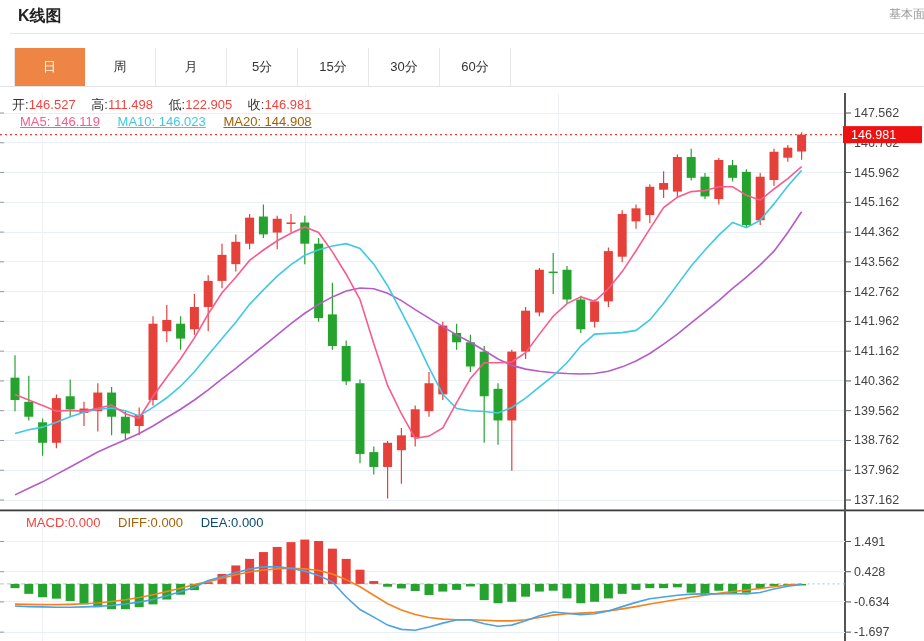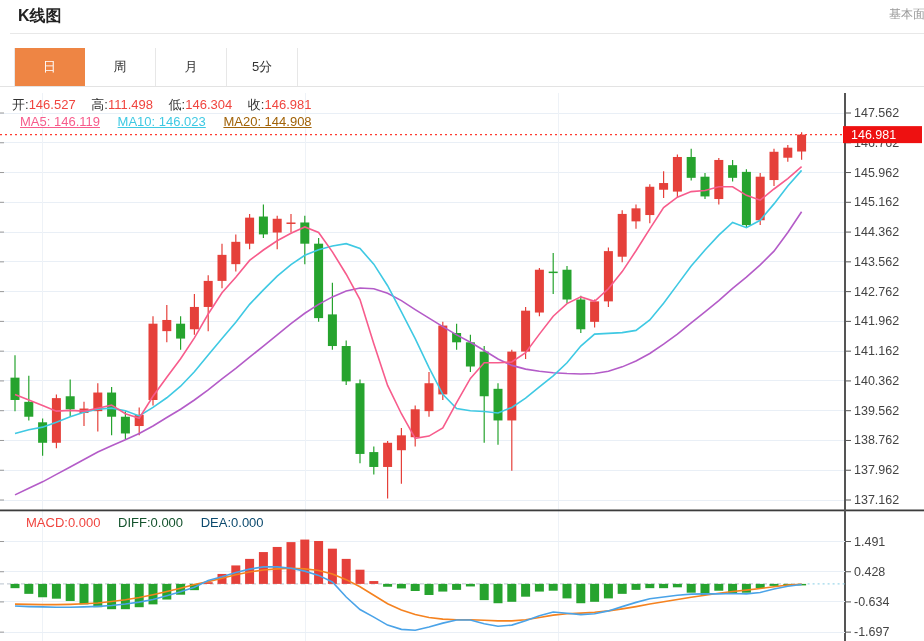--- a/index.html
+++ b/index.html
@@ -29,20 +29,23 @@
 <div class="page">
   <div class="title">K线图</div>
   <a class="top-link">基本面分析&gt;</a>
   <div class="h-divider"></div>
 
   <div class="tabs" id="tabs">
       <div class="tab active">日</div>
       <div class="tab">周</div>
       <div class="tab">月</div>
       <div class="tab">5分</div>
+      <div class="tab">15分</div>
+      <div class="tab">30分</div>
+      <div class="tab">60分</div>
     </div>
   <div class="tabs-underline"></div>
 
   <svg id="chart-svg" width="924" height="641">
       <g>
         <line x1="0" y1="113" x2="845" y2="113" stroke="#e9eff6" stroke-width="1" shape-rendering="crispEdges"></line>
         <line x1="0" y1="113" x2="4" y2="113" stroke="#999" stroke-width="1"></line>
         <line x1="0" y1="142.77000000000044" x2="845" y2="142.77000000000044" stroke="#e9eff6" stroke-width="1" shape-rendering="crispEdges"></line>
         <line x1="0" y1="142.77000000000044" x2="4" y2="142.77000000000044" stroke="#999" stroke-width="1"></line>
         <line x1="0" y1="172.54000000000084" x2="845" y2="172.54000000000084" stroke="#e9eff6" stroke-width="1" shape-rendering="crispEdges"></line>
@@ -313,28 +316,28 @@
       <line x1="807.6" y1="583.9" x2="845" y2="583.9" stroke="#9fd8ea" stroke-width="1.4" stroke-dasharray="2,3"></line>
       <g>
         <rect x="843" y="126.12046250000066" width="79" height="17" fill="#ee1111"></rect>
         <text x="851" y="135.12046250000066" fill="#fff" font-size="12.5" dominant-baseline="central">146.981</text>
       </g>
     </svg>
 
   <div class="legend ohlc-legend">
     <span class="lbl">开:</span><span class="val">146.527</span>
     <span class="lbl">高:</span><span class="val">111.498</span>
-    <span class="lbl">低:</span><span class="val">146.304</span>
+    <span class="lbl">低:</span><span class="val">122.905</span>
     <span class="lbl">收:</span><span class="val">146.981</span>
   </div>
 
   <div class="legend ma-legend">
     <span style="color:#f75c8c">MA5: 146.119</span>
     <span style="color:#3fc9e3">MA10: 146.023</span>
     <span style="color:#a16207">MA20: 144.908</span>
   </div>
 
   <div class="legend macd-legend">
     <span style="color:#f0453f">MACD:0.000</span>
-    <span style="color:#14532d">DIFF:0.000</span>
+    <span style="color:#a16207">DIFF:0.000</span>
     <span style="color:#0c4a6e">DEA:0.000</span>
   </div>
 </div>
 
 </body></html>

